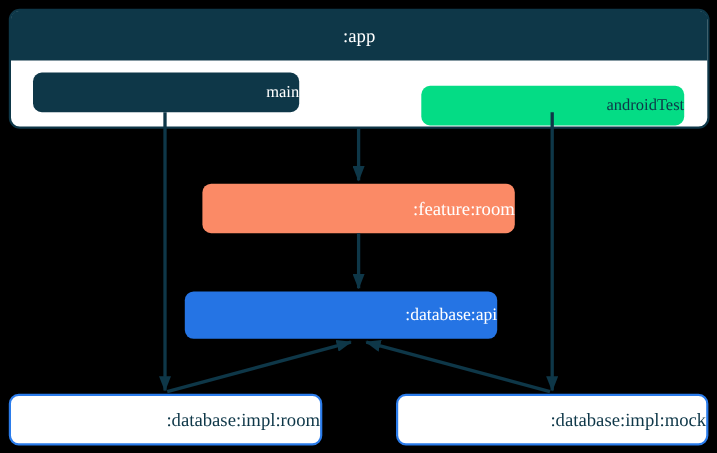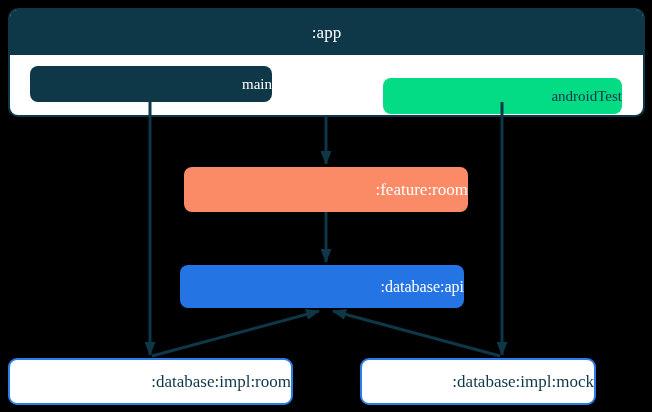--- a/index.html
+++ b/index.html
@@ -23,24 +23,24 @@
     background:var(--white);border:2px solid var(--navy);border-radius:10px;z-index:1;
   }
   .app-header{
     position:absolute;left:0;top:0;right:0;height:45px;background:var(--navy);
     border-radius:7px 7px 0 0;display:flex;align-items:center;justify-content:center;
     color:var(--white);font-size:17px;
   }
   .pill-main{left:20px;top:56px;width:242px;height:36px;background:var(--navy);color:var(--white);font-size:15px;}
   .pill-androidtest{left:373px;top:68px;width:239px;height:36px;background:var(--green);color:var(--navy);font-size:15px;}
   .feature-home{left:184px;top:167px;width:284px;height:45px;background:var(--coral);color:var(--white);font-size:17px;}
-  .database-api{left:180px;top:265px;width:284px;height:43px;background:var(--blue);color:var(--white);font-size:16px;}
+  .database-api{left:168px;top:265px;width:284px;height:43px;background:var(--blue);color:var(--white);font-size:16px;}
   .impl{background:var(--white);border:2px solid var(--blue_border);color:var(--navy);font-size:17px;border-radius:9px;}
   .impl-room{left:8px;top:358px;width:285px;height:47px;}
-  .impl-mock{left:360px;top:358px;width:236px;height:47px;}
+  .impl-mock{left:360px;top:358px;width:284px;height:47px;}
 </style>
 </head>
 <body>
 
 <div class="stage">
 
   <div class="app-box">
     <div class="app-header">
       <span>:app</span>
     </div>

